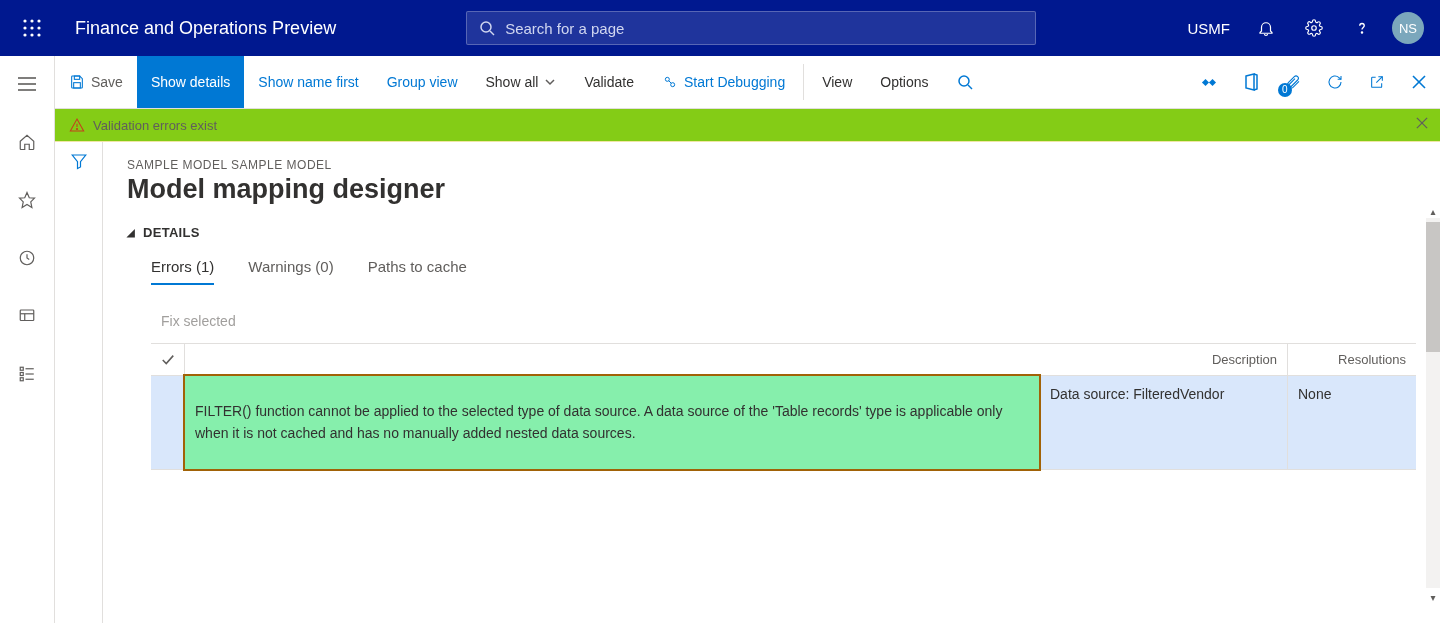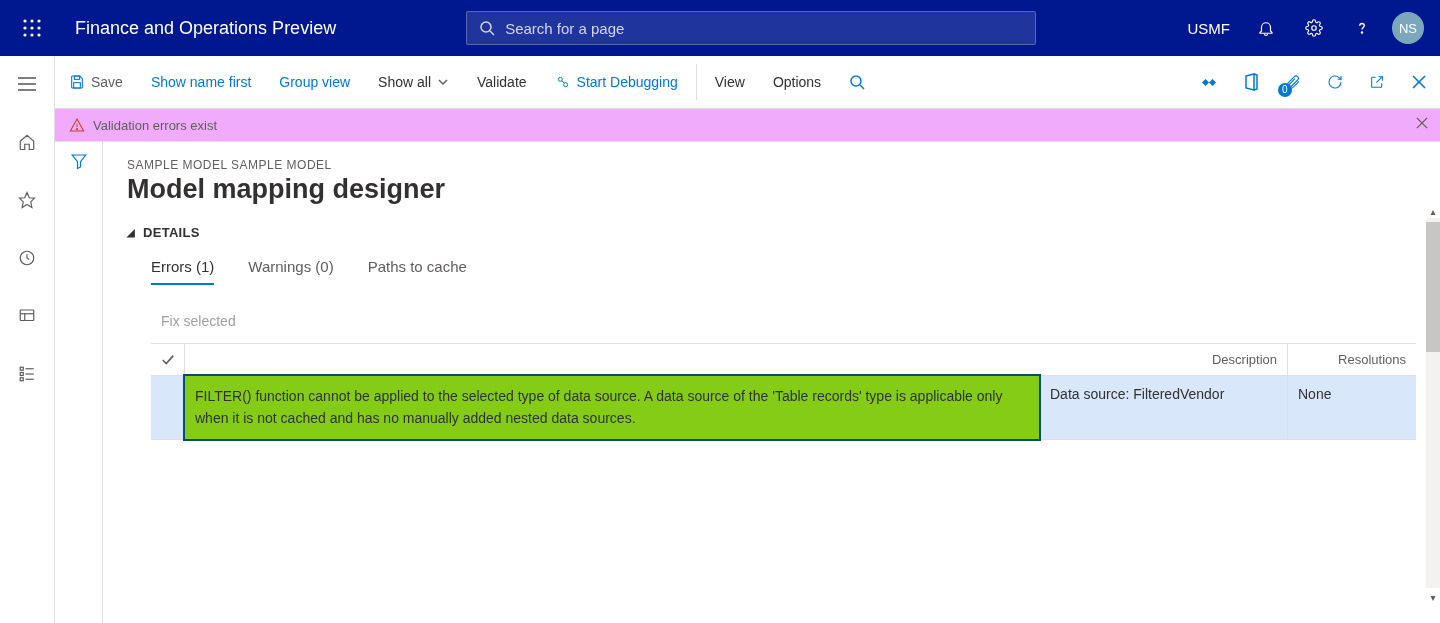--- a/index.html
+++ b/index.html
@@ -39,21 +39,21 @@
     .act-btn.save { color:#605e5c; }
     .act-btn.active { background:#0078d4; color:#fff; }
     .act-btn.plain { color:#323130; }
     .act-divider { width:1px; background:#e1dfdd; margin: 8px 4px; }
     .action-right { margin-left:auto; display:flex; align-items:center; }
     .action-right .icon-btn { width:42px; display:flex; align-items:center; justify-content:center; color:#0078d4; position:relative; }
     .badge-num { position:absolute; top:10px; left:6px; background:#0078d4; color:#fff; font-size:10px; border-radius:8px; padding:0 4px; line-height:14px; }
 
     
     .banner {
-      background:#f0abfc; border-bottom:1px solid #f0e6a6; padding:8px 14px; display:flex; align-items:center;
+      background:#84cc16; border-bottom:1px solid #f0e6a6; padding:8px 14px; display:flex; align-items:center;
       font-size:13px; color:#605e5c; position:relative;
     }
     .banner .close { position:absolute; right:12px; top:8px; color:#605e5c; }
 
     
     .content-row { flex:1; display:flex; min-height:0; }
     .filter-rail { width:48px; border-right:1px solid #e1dfdd; padding-top:10px; display:flex; justify-content:center; }
     .filter-rail .funnel { color:#0078d4; }
 
     .content-main { flex:1; padding: 16px 24px 0 24px; overflow:auto; position:relative; }
@@ -75,21 +75,21 @@
     .tbl-head { display:flex; background:#fff; border-bottom:1px solid #e1dfdd; font-size:13px; color:#605e5c;text-align:right; }
     .tbl-head .cell { padding:8px 10px; border-right:1px solid #e1dfdd; }
     .tbl-head .cell:last-child { border-right:none; }
     .chk-col { width:34px; display:flex; align-items:center; justify-content:center; border-right:1px solid #e1dfdd; color:#605e5c; }
     .c-desc { flex:1; min-width:0; }
     .c-path { width:248px; }
     .c-res { width:128px; }
     .tbl-row { display:flex; border-bottom:1px solid #e1dfdd; background:#d9e7fb; font-size:14px; }
     .tbl-row .cell { padding:8px 10px; border-right:1px solid #e1dfdd; line-height:1.55; }
     .tbl-row .cell:last-child { border-right:none; }
-    .desc-cell-inner { background:#84cc16; border:2px solid #0c4a6e; margin:-2px; padding:9px 10px; line-height:1.6; }
+    .desc-cell-inner { background:#86efac; border:2px solid #a16207; margin:-2px; padding:24px 10px; line-height:1.6; }
     .tbl-row .c-desc { padding:0; }
 
     
     .fake-scroll { position:fixed; right:0; top:180px; width:14px; height:350px; background:#f3f2f1; }
     .fake-thumb { width:14px; height:130px; background:#c8c6c4; position:absolute; top:4px; }
     .scroll-arrow { position:fixed; right:0; width:14px; height:14px; display:flex; align-items:center; justify-content:center; font-size:10px; color:#605e5c; }
 
     svg { display:block; }
   </style>
 </head>
@@ -192,20 +192,23 @@
 
     <div class="action-bar">
       <button class="act-btn save">
         <svg width="16" height="16" viewBox="0 0 24 24" fill="none" stroke="#0078d4" stroke-width="1.6">
             <path d="M5 3h11l4 4v13a1 1 0 01-1 1H5a1 1 0 01-1-1V4a1 1 0 011-1z"></path>
             <rect x="8" y="3" width="8" height="5"></rect>
             <rect x="7" y="13" width="10" height="8"></rect>
           </svg>
         <span>Save</span>
       </button>
+      <button class="act-btn active">
+          <span>Show details</span>
+        </button>
       <button class="act-btn">
           <span>Show name first</span>
         </button>
       <button class="act-btn">
           <span>Group view</span>
         </button>
       <button class="act-btn plain">
         <span>Show all</span>
         <svg width="12" height="12" viewBox="0 0 12 12" fill="none" stroke="#605e5c" stroke-width="1.5">
             <polyline points="2 4 6 8 10 4"></polyline>

